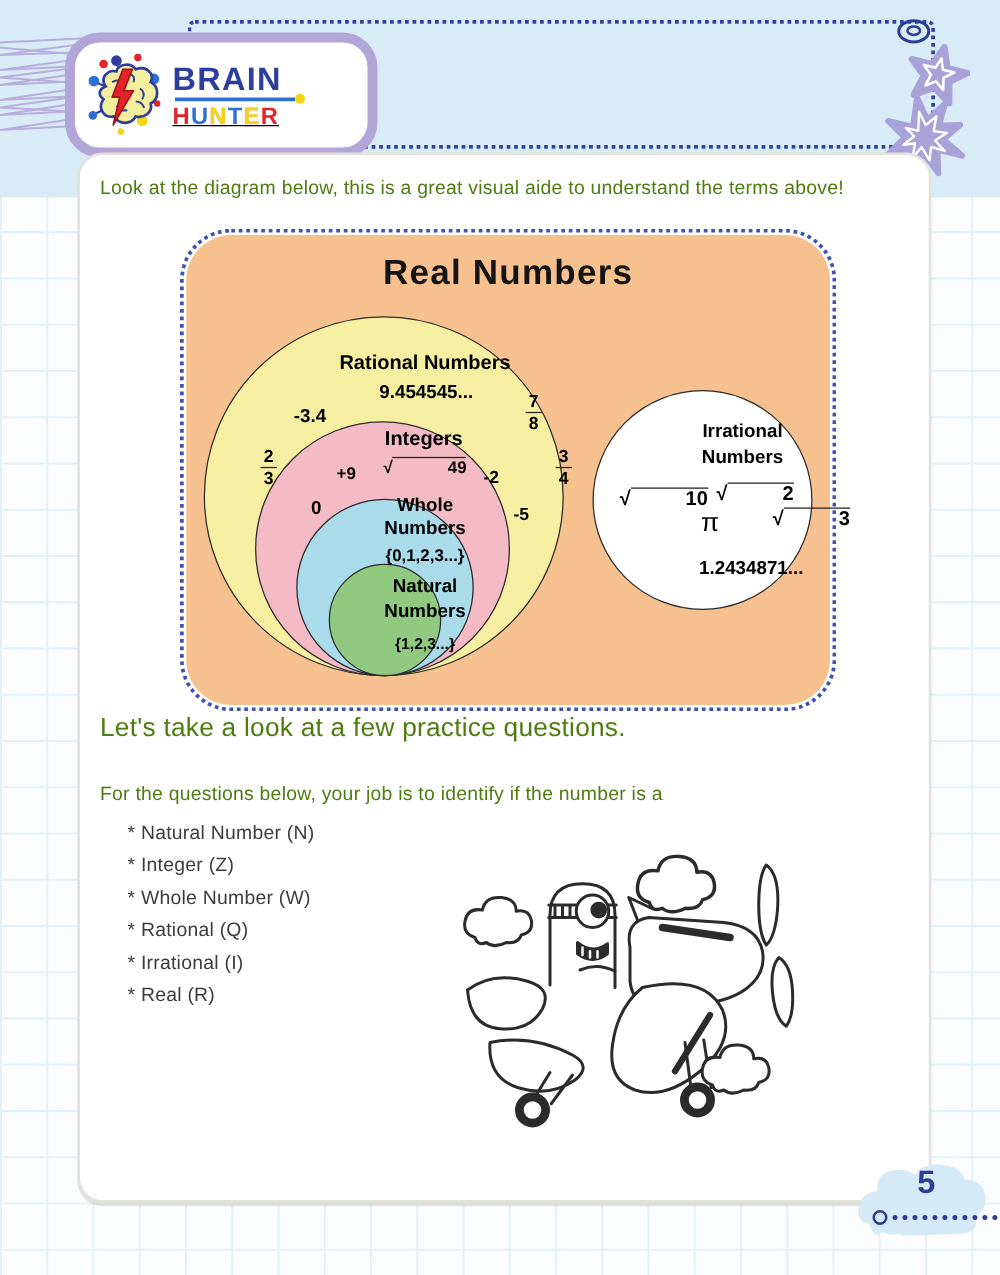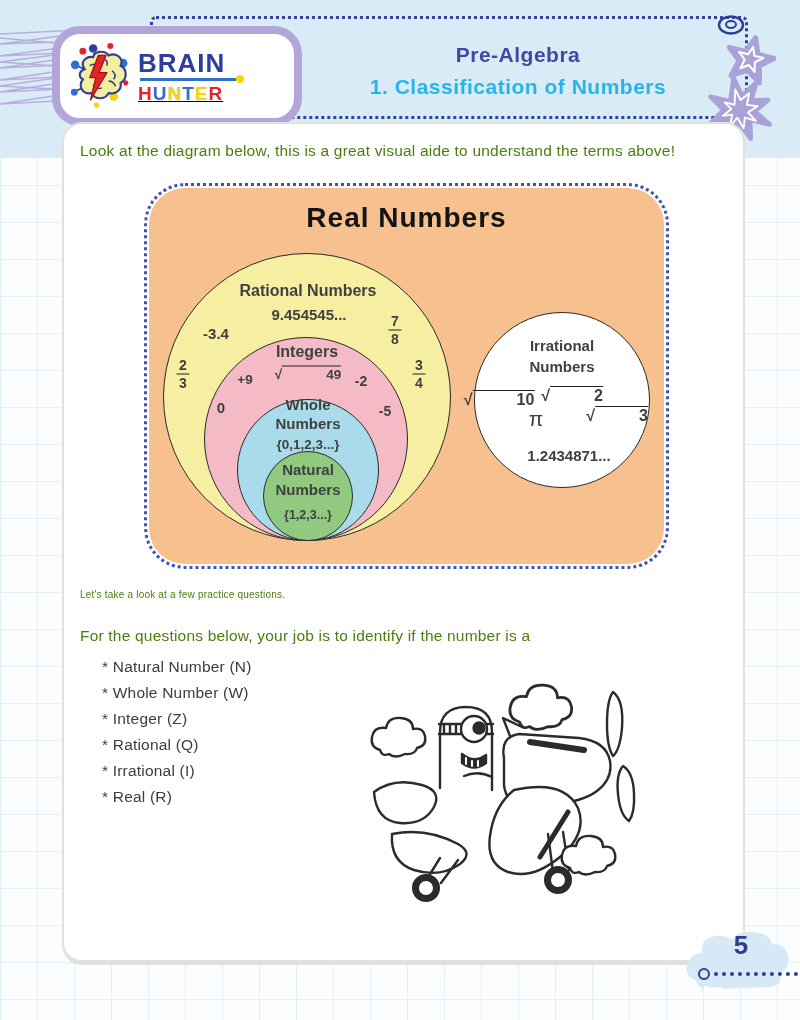--- a/index.html
+++ b/index.html
@@ -29,37 +29,37 @@
   .lesson-title{margin-top:11px;font-size:21px;font-weight:bold;color:#29b4e8;letter-spacing:.5px;}
   .spiral{position:absolute;left:716px;top:13px;}
   .star1{position:absolute;left:724px;top:34px;}
   .star2{position:absolute;left:702px;top:76px;}
 
   
   .card{position:absolute;left:62px;top:122px;width:679px;height:836px;background:#fff;
     border:2px solid #e2e2da;border-radius:20px;box-shadow:0 3px 0 rgba(205,205,195,.55);}
   .hand{color:#4d7c0f;letter-spacing:.2px;}
   .intro{position:absolute;left:16px;top:18px;font-size:15.5px;margin:0;}
-  .p1{position:absolute;left:16px;top:465px;font-size:10px;margin:0;}
+  .p1{position:absolute;left:16px;top:447px;font-size:21px;margin:0;}
   .p2{position:absolute;left:16px;top:503px;font-size:15.5px;margin:0;}
   .ntype-list{position:absolute;left:38px;top:534px;}
   .ntype-item{height:26px;font-size:15.5px;color:#3c3c3c;letter-spacing:.2px;}
 
   
   .venn-panel{position:absolute;left:85px;top:64px;width:515px;height:376px;background:#f6c18f;
     border-radius:36px;outline:3px dotted #4053ae;outline-offset:2px;}
   .venn-title{position:absolute;left:0;top:14px;width:100%;text-align:center;
     font-size:28px;font-weight:bold;color:#141414;letter-spacing:1px;}
   .circle{position:absolute;border:1.6px solid #2a2a2a;border-radius:50%;box-sizing:border-box;}
   .c-yellow{left:14px;top:65px;width:288px;height:288px;background:#f6efa1;}
   .c-pink{left:55px;top:149px;width:204px;height:204px;background:#f4bac5;}
   .c-blue{left:88px;top:211px;width:142px;height:142px;background:#a9dbeb;}
   .c-green{left:114px;top:263px;width:90px;height:90px;background:#90c97f;}
   .c-irr{left:325px;top:124px;width:176px;height:176px;background:#fff;}
-  .vlabel{position:absolute;transform:translate(-50%,-50%);white-space:nowrap;color:#404040;}
+  .vlabel{position:absolute;transform:translate(-50%,-50%);white-space:nowrap;color:#000000;margin-left:32px;}
   .vtitle{font-weight:bold;font-size:16px;}
   .vtitle-sm{font-weight:bold;font-size:15px;}
   .vnum{font-size:15px;}
   .vset{font-size:13.5px;font-weight:bold;}
   .frac{display:inline-flex;flex-direction:column;align-items:center;line-height:1.05;font-size:14px;font-weight:bold;}
   .frac .bar{width:13px;height:1.6px;background:#222;margin:1px 0;}
   .sqv{border-top:1.7px solid #222;padding-top:0px;padding-left:44px;}
   .sqrt{font-size:13.5px;font-weight:bold;}
   .irr-rad{font-size:16px;font-weight:bold;}
   .pi-sym{font-size:21px;}
@@ -83,24 +83,20 @@
 
   <svg class="scribble" width="150" height="85" viewBox="0 0 150 85">
     <g fill="none" stroke="#b7aede" stroke-width="1.6">
       <path d="M0,8 L120,2 L0,18 L118,14 L0,30 L122,24 L0,42 L120,36 L0,54 L118,48 L0,66 L120,60 L0,78 L115,72"></path>
       <path d="M0,12 L110,22 L0,36 L112,44 L0,60 L108,66"></path>
     </g>
   </svg>
 
   <div class="dotted-box"></div>
 
-  <div class="header-titles">
-    <div class="subject-title">Pre-Algebra</div>
-    <div class="lesson-title">1. Classification of Numbers</div>
-  </div>
 
   <div class="logo-card">
     <svg class="brain-svg" width="72" height="76" viewBox="0 0 84 84">
       <g stroke="#2e3e9e" stroke-width="2" fill="none">
         <line x1="17" y1="31" x2="30" y2="37"></line>
         <line x1="15" y1="59" x2="28" y2="53"></line>
         <line x1="35" y1="15" x2="38" y2="24"></line>
         <line x1="65" y1="29" x2="55" y2="35"></line>
         <line x1="56" y1="62" x2="52" y2="56"></line>
       </g>
@@ -202,22 +198,22 @@
       <div class="vlabel irr-rad" style="left:423px;top:208px;"><span>√</span><span class="sqv">2</span></div>
       <div class="vlabel irr-rad" style="left:468px;top:228px;"><span>√</span><span class="sqv">3</span></div>
       <div class="vlabel vnum" style="left:420px;top:267px;font-weight:bold;">1.2434871...</div>
     </div>
 
     <p class="p1 hand">Let's take a look at a few practice questions.</p>
     <p class="p2 hand">For the questions below, your job is to identify if the number is a</p>
 
     <div class="ntype-list">
       <div class="ntype-item">* Natural Number (N)</div>
+      <div class="ntype-item">* Integer (Z)</div>
       <div class="ntype-item">* Whole Number (W)</div>
-      <div class="ntype-item">* Integer (Z)</div>
       <div class="ntype-item">* Rational (Q)</div>
       <div class="ntype-item">* Irrational (I)</div>
       <div class="ntype-item">* Real (R)</div>
     </div>
 
     <svg class="plane" width="340" height="260" viewBox="0 0 340 260">
       <g fill="none" stroke="#2b2b2b" stroke-width="2.4" stroke-linecap="round" stroke-linejoin="round">
 
         <g transform="translate(8,48)">
           <path d="M10,40 q-10,-3 -8,-13 q2,-11 14,-9 q2,-11 15,-10 q12,1 12,11 q10,-2 12,7 q2,10 -8,12 q-2,7 -12,6 q-10,5 -16,0 q-7,3 -9,-4 z" fill="#fff"></path>

